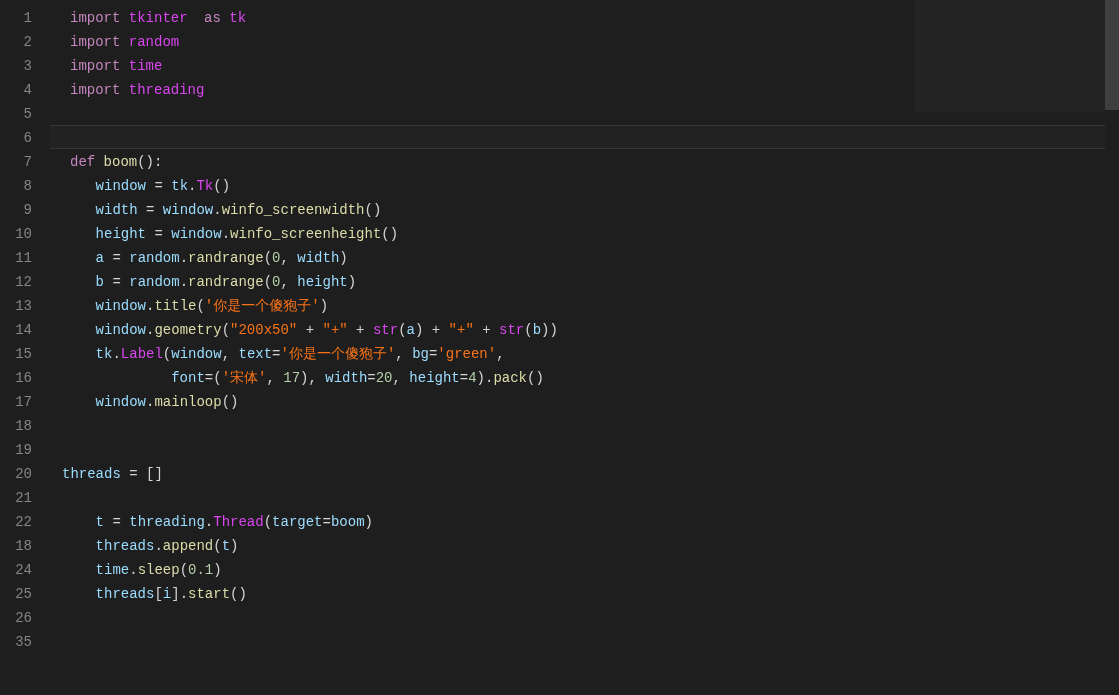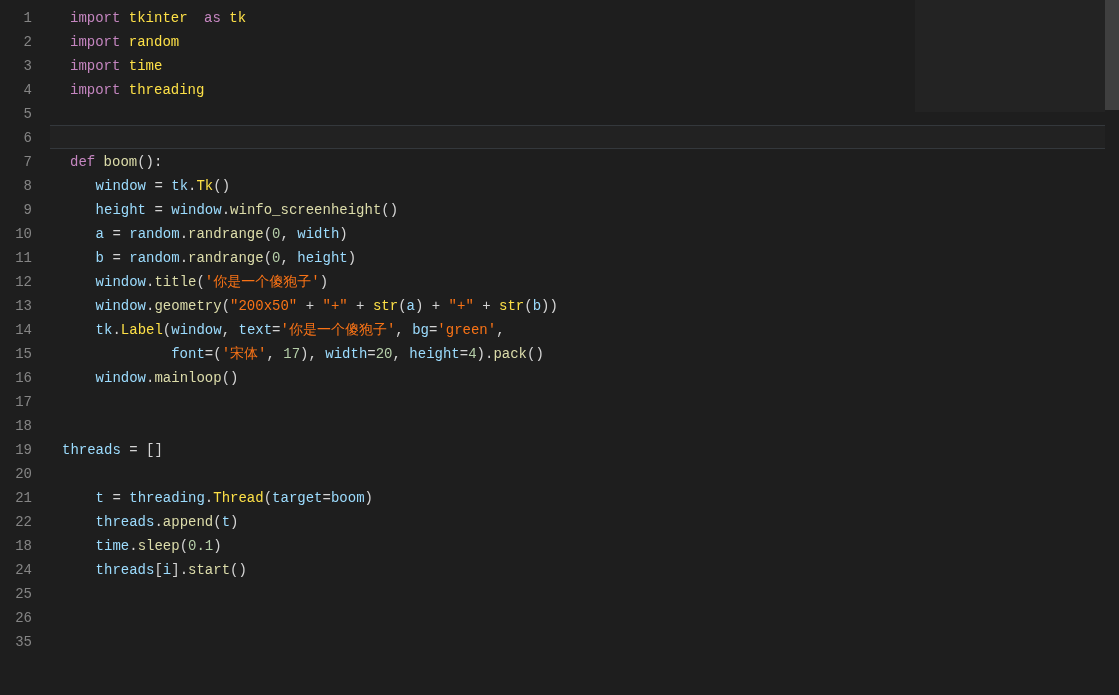--- a/index.html
+++ b/index.html
@@ -73,21 +73,21 @@
     position: absolute;
     right: 14px;
     top: 0;
     width: 190px;
     height: 112px;
     background: rgba(200,200,200,0.03);
     pointer-events: none;
   }
   
   .kw   { color: #c586c0; margin-left: 8px; }   
-  .mod  { color: #fde047; }   
+  .mod  { color: #d946ef; }   
   .fn   { color: #dcdcaa; }   
   .var  { color: #9cdcfe; }   
   .str  { color: #f97316; }   
   .num  { color: #b5cea8; }   
   .pun  { color: #d4d4d4; }   
   .obj  { color: #9cdcfe; }
 </style>
 </head>
 <body>
 
@@ -124,20 +124,21 @@
   <div class="code" id="code">
     <div class="current-line" id="curline" style="top: 125px;"></div>
   <div class="line"><span class="kw">import </span><span class="mod">tkinter </span><span class="kw">as </span><span class="mod">tk</span></div>
       <div class="line"><span class="kw">import </span><span class="mod">random</span></div>
       <div class="line"><span class="kw">import </span><span class="mod">time</span></div>
       <div class="line"><span class="kw">import </span><span class="mod">threading</span></div>
       <div class="line"><span class="pun"></span></div>
       <div class="line"><span class="pun"></span></div>
       <div class="line"><span class="kw">def </span><span class="fn">boom</span><span class="pun">():</span></div>
       <div class="line"><span class="pun">    </span><span class="var">window</span><span class="pun"> = </span><span class="obj">tk</span><span class="pun">.</span><span class="mod">Tk</span><span class="pun">()</span></div>
+      <div class="line"><span class="pun">    </span><span class="var">width</span><span class="pun"> = </span><span class="obj">window</span><span class="pun">.</span><span class="fn">winfo_screenwidth</span><span class="pun">()</span></div>
       <div class="line"><span class="pun">    </span><span class="var">height</span><span class="pun"> = </span><span class="obj">window</span><span class="pun">.</span><span class="fn">winfo_screenheight</span><span class="pun">()</span></div>
       <div class="line"><span class="pun">    </span><span class="var">a</span><span class="pun"> = </span><span class="obj">random</span><span class="pun">.</span><span class="fn">randrange</span><span class="pun">(</span><span class="num">0</span><span class="pun">, </span><span class="var">width</span><span class="pun">)</span></div>
       <div class="line"><span class="pun">    </span><span class="var">b</span><span class="pun"> = </span><span class="obj">random</span><span class="pun">.</span><span class="fn">randrange</span><span class="pun">(</span><span class="num">0</span><span class="pun">, </span><span class="var">height</span><span class="pun">)</span></div>
       <div class="line"><span class="pun">    </span><span class="obj">window</span><span class="pun">.</span><span class="fn">title</span><span class="pun">(</span><span class="str">'你是一个傻狍子'</span><span class="pun">)</span></div>
       <div class="line"><span class="pun">    </span><span class="obj">window</span><span class="pun">.</span><span class="fn">geometry</span><span class="pun">(</span><span class="str">"200x50"</span><span class="pun"> + </span><span class="str">"+"</span><span class="pun"> + </span><span class="mod">str</span><span class="pun">(</span><span class="var">a</span><span class="pun">) + </span><span class="str">"+"</span><span class="pun"> + </span><span class="mod">str</span><span class="pun">(</span><span class="var">b</span><span class="pun">))</span></div>
       <div class="line"><span class="pun">    </span><span class="obj">tk</span><span class="pun">.</span><span class="mod">Label</span><span class="pun">(</span><span class="var">window</span><span class="pun">, </span><span class="var">text</span><span class="pun">=</span><span class="str">'你是一个傻狍子'</span><span class="pun">, </span><span class="var">bg</span><span class="pun">=</span><span class="str">'green'</span><span class="pun">,</span></div>
       <div class="line"><span class="pun">             </span><span class="var">font</span><span class="pun">=(</span><span class="str">'宋体'</span><span class="pun">, </span><span class="num">17</span><span class="pun">), </span><span class="var">width</span><span class="pun">=</span><span class="num">20</span><span class="pun">, </span><span class="var">height</span><span class="pun">=</span><span class="num">4</span><span class="pun">).</span><span class="fn">pack</span><span class="pun">()</span></div>
       <div class="line"><span class="pun">    </span><span class="obj">window</span><span class="pun">.</span><span class="fn">mainloop</span><span class="pun">()</span></div>
       <div class="line"><span class="pun"></span></div>
       <div class="line"><span class="pun"></span></div>

